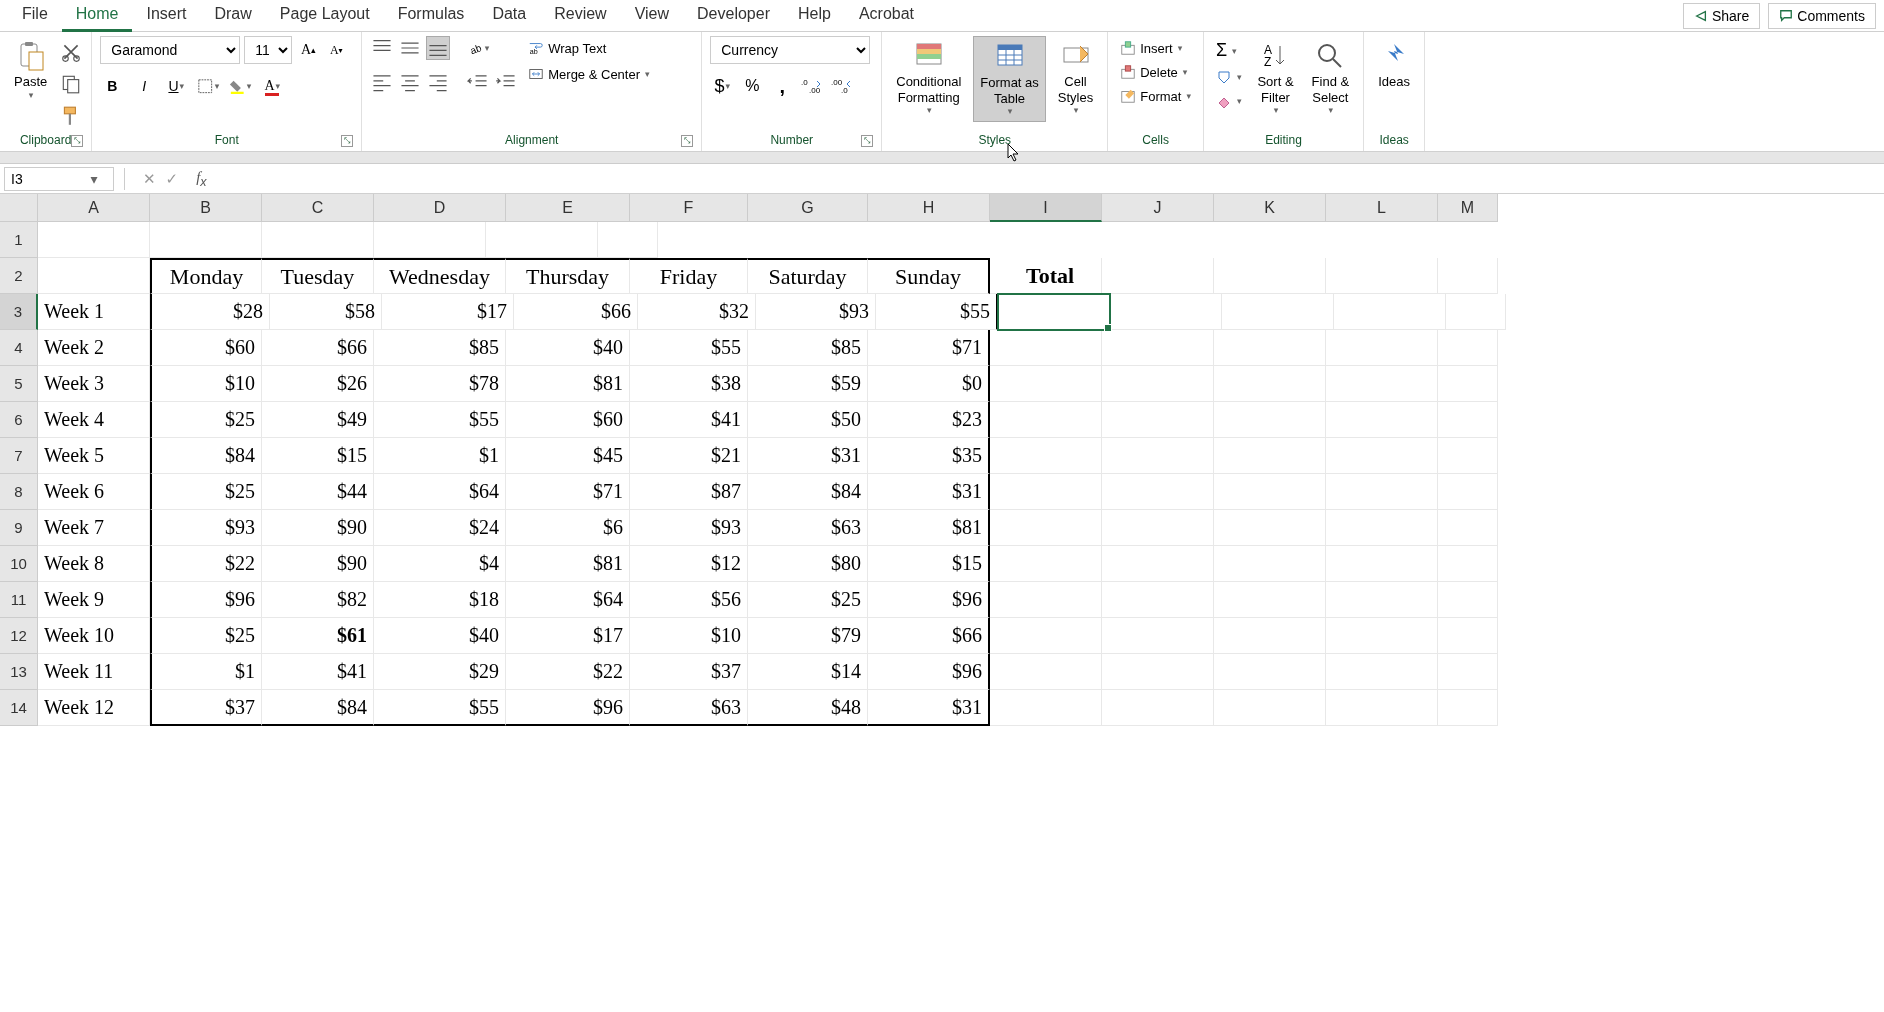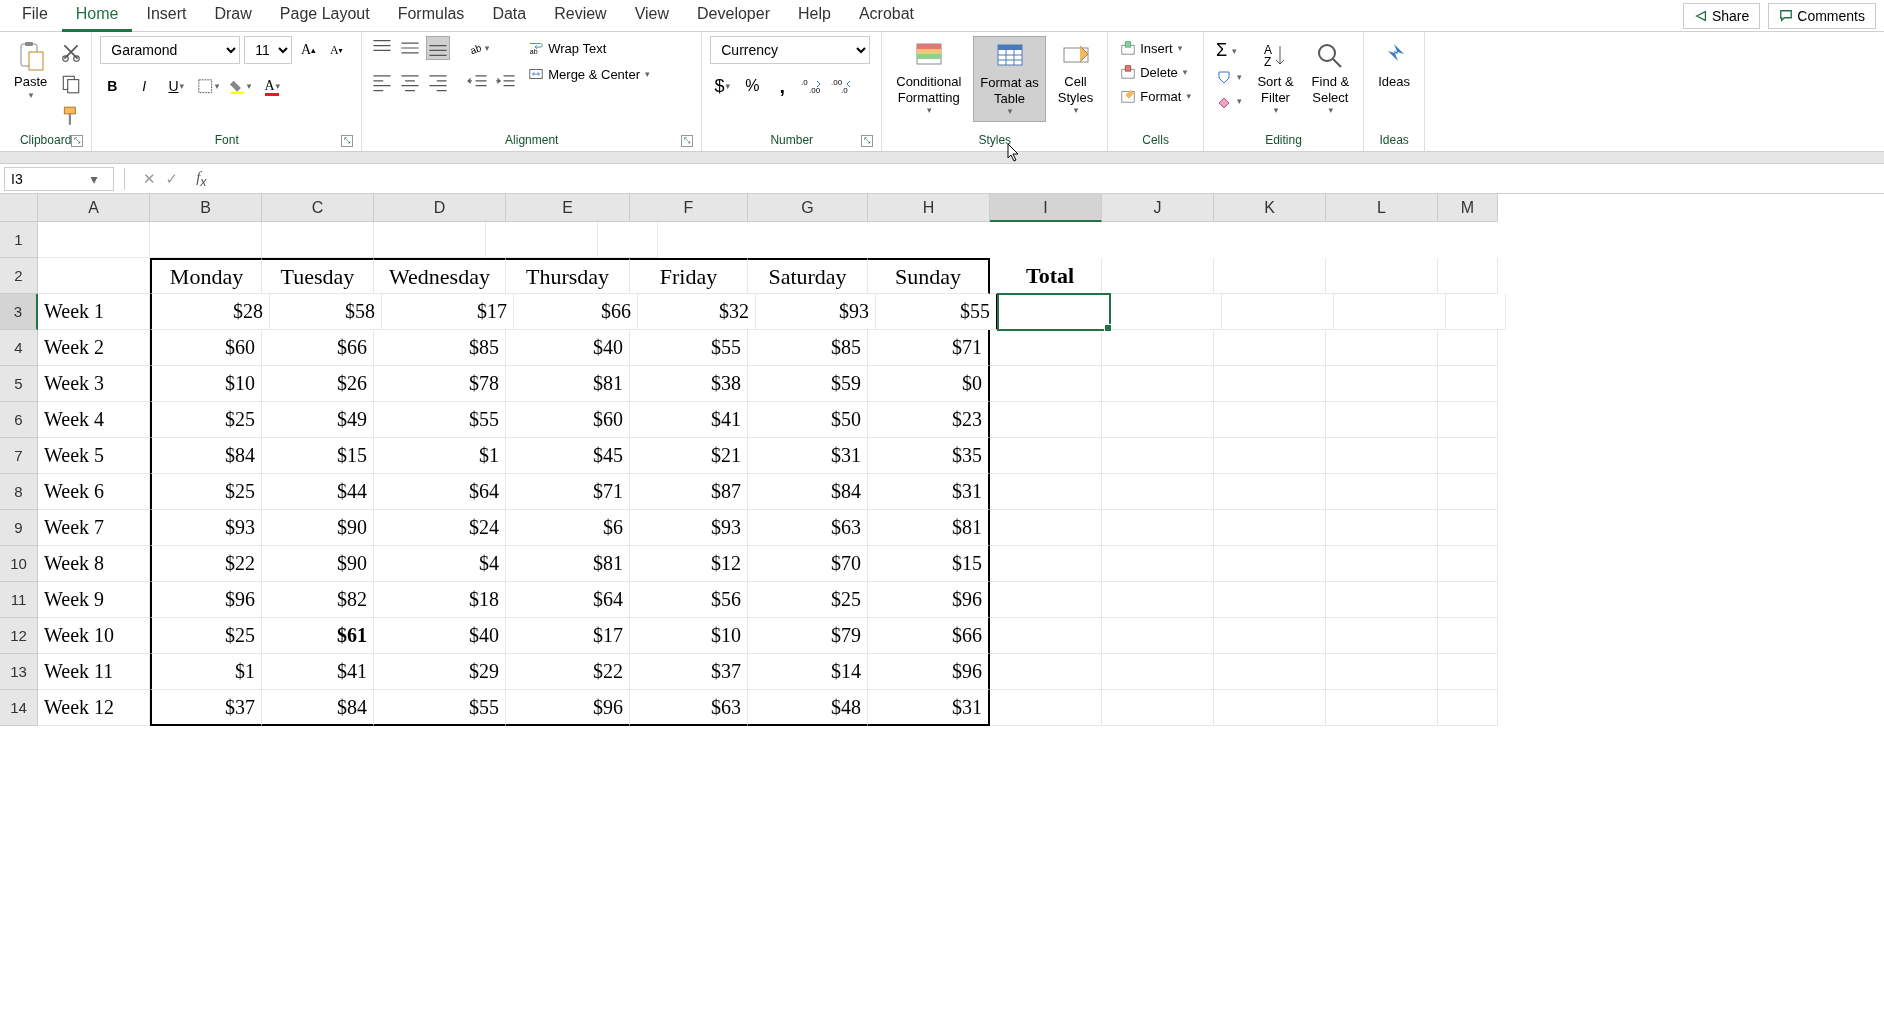--- a/index.html
+++ b/index.html
@@ -587,21 +587,21 @@
         <div class="cell" style="width: 60px;"></div>
       </div>
       <div class="grid-row">
         <div class="row-h">10</div>
         <div class="cell left" style="width: 112px;">Week 8</div>
         <div class="cell bl" style="width: 112px;">$22</div>
         <div class="cell" style="width: 112px;">$90</div>
         <div class="cell" style="width: 132px;">$4</div>
         <div class="cell" style="width: 124px;">$81</div>
         <div class="cell" style="width: 118px;">$12</div>
-        <div class="cell" style="width: 120px;">$70</div>
+        <div class="cell" style="width: 120px;">$80</div>
         <div class="cell br" style="width: 122px;">$15</div>
         <div class="cell" style="width: 112px;"></div>
         <div class="cell" style="width: 112px;"></div>
         <div class="cell" style="width: 112px;"></div>
         <div class="cell" style="width: 112px;"></div>
         <div class="cell" style="width: 60px;"></div>
       </div>
       <div class="grid-row">
         <div class="row-h">11</div>
         <div class="cell left" style="width: 112px;">Week 9</div>

